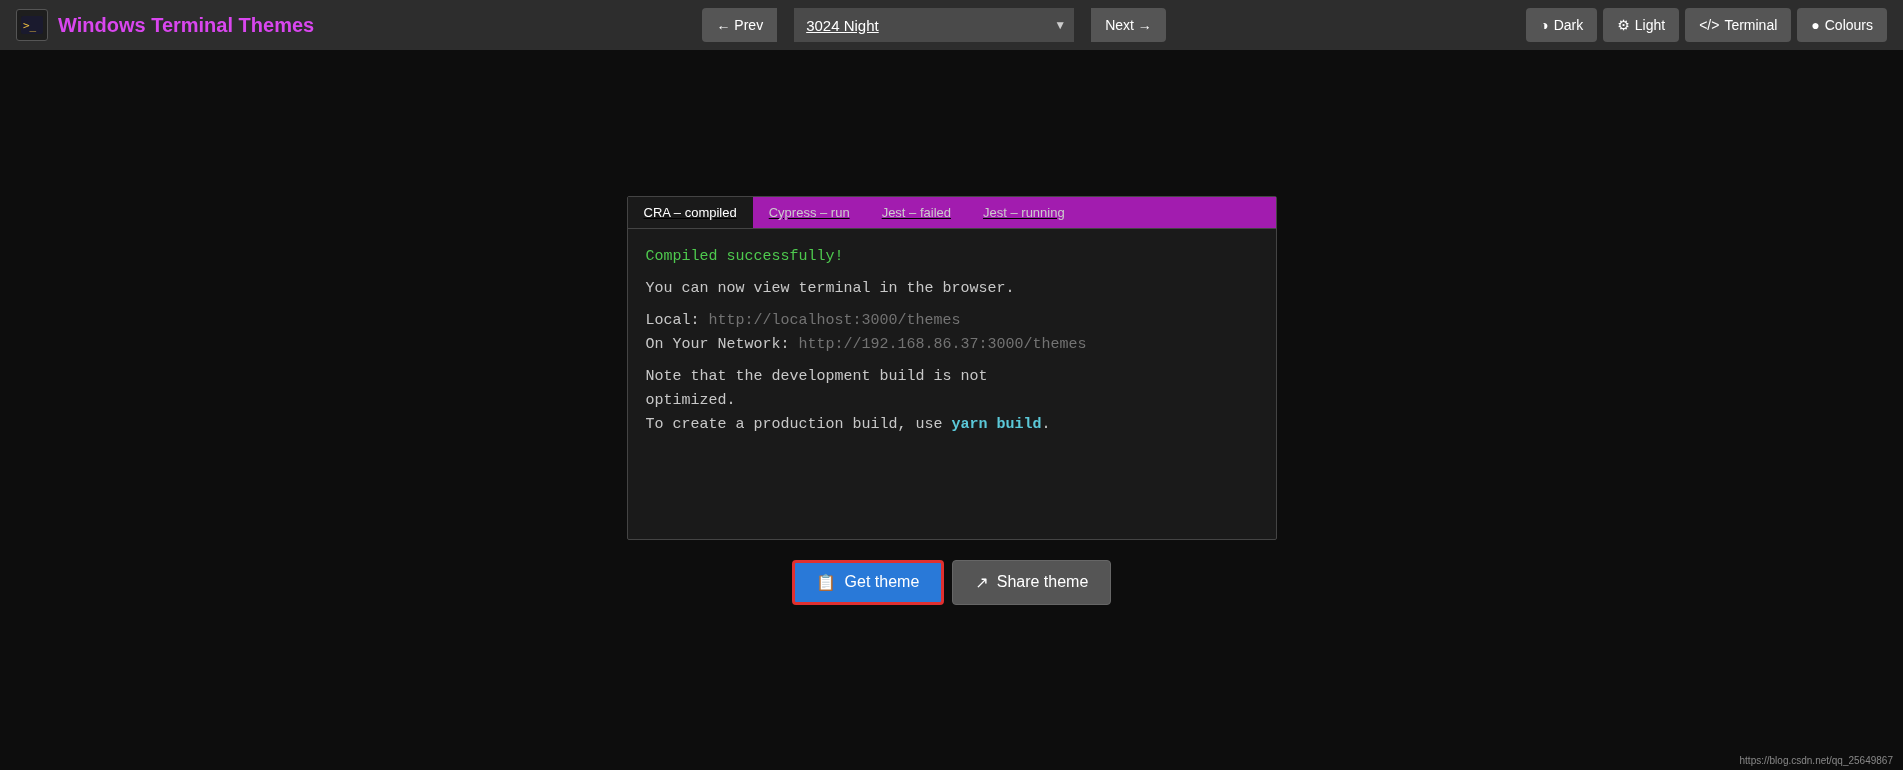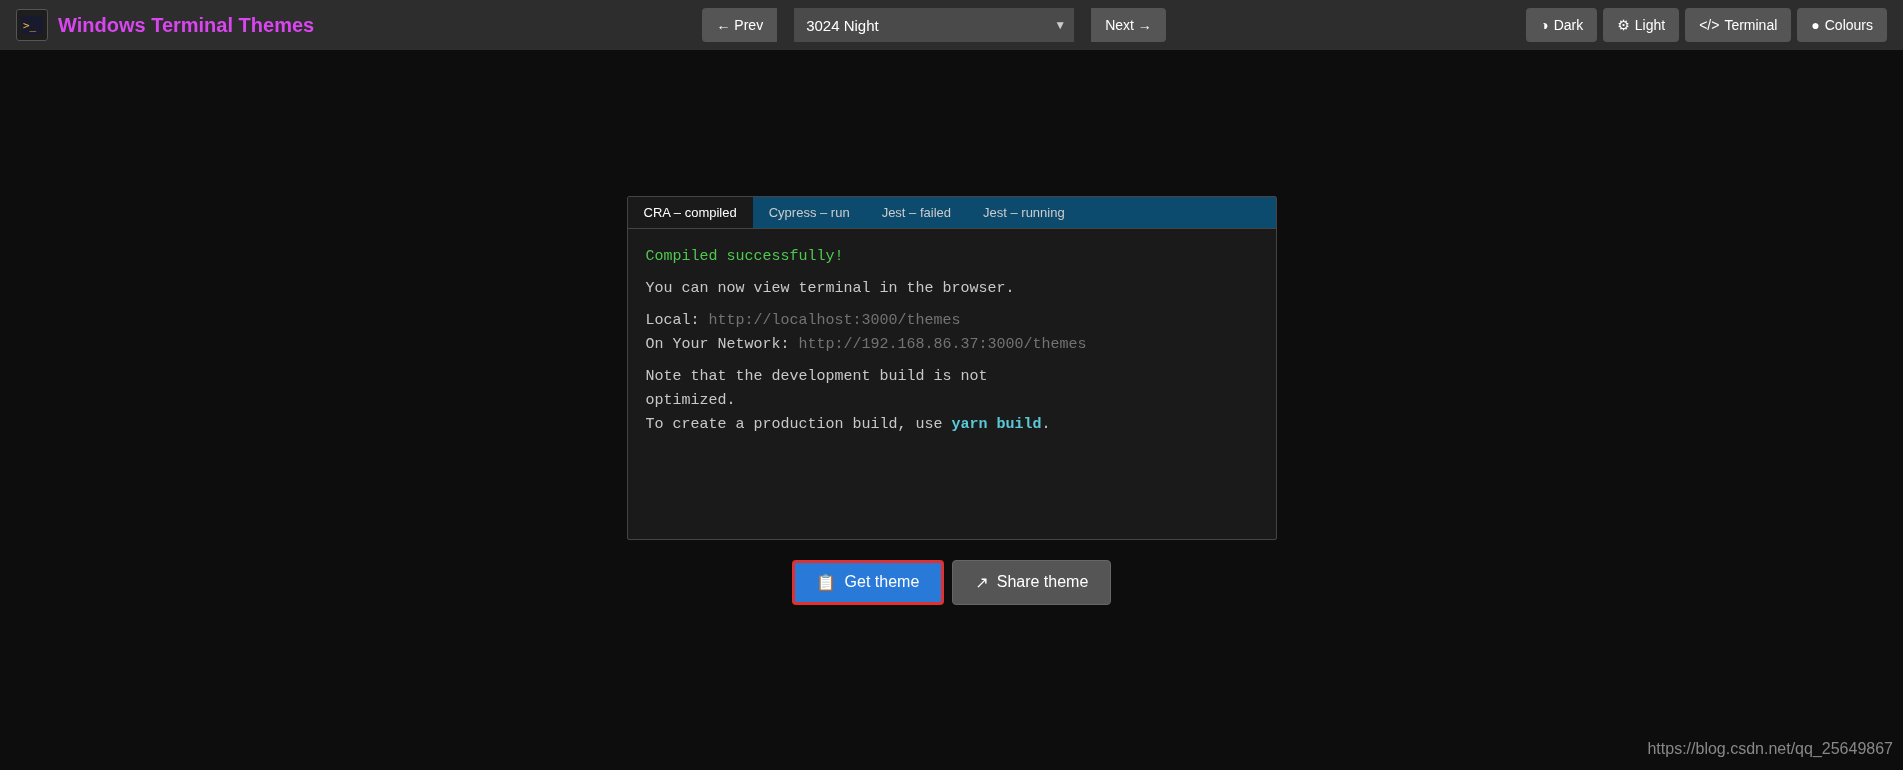--- a/index.html
+++ b/index.html
@@ -90,20 +90,21 @@
       background-color: #4a4a4a;
       color: #fff;
       border: none;
       padding: 6px 30px 6px 12px;
       font-size: 15px;
       height: 34px;
       appearance: none;
       -webkit-appearance: none;
       cursor: pointer;
       min-width: 280px;
+      text-decoration: underline;
     }
 
     #theme-select-arrow {
       position: absolute;
       right: 8px;
       color: #ccc;
       pointer-events: none;
       font-size: 12px;
     }
 
@@ -147,22 +148,23 @@
 
     #terminal-window {
       width: 650px;
       background-color: #1a1a1a;
       border: 1px solid #444;
       border-radius: 2px;
     }
 
     #terminal-tabs {
       display: flex;
-      background-color: #0c4a6e;
+      background-color: #a21caf;
       border-bottom: 1px solid #444;
+      text-decoration: underline;
     }
 
     .terminal-tab {
       padding: 8px 16px;
       font-size: 13px;
       color: #ccc;
       cursor: pointer;
       white-space: nowrap;
     }
 
@@ -224,25 +226,25 @@
       border-radius: 4px;
       display: flex;
       align-items: center;
       gap: 8px;
       font-family: 'Segoe UI', Arial, sans-serif;
     }
 
     
     #status-bar {
       position: absolute;
-      bottom: 8px;
+      bottom: 0;
       right: 0;
       padding: 4px 10px;
       color: #888;
-      font-size: 16px;
+      font-size: 10px;
     }
   </style>
 </head>
 <body>
 
 <div id="header">
   <div id="logo-area">
     <div id="logo-icon">
       <svg width="22" height="18" viewBox="0 0 22 18">
         <rect width="22" height="18" rx="2" fill="#1a1a2e"></rect>

